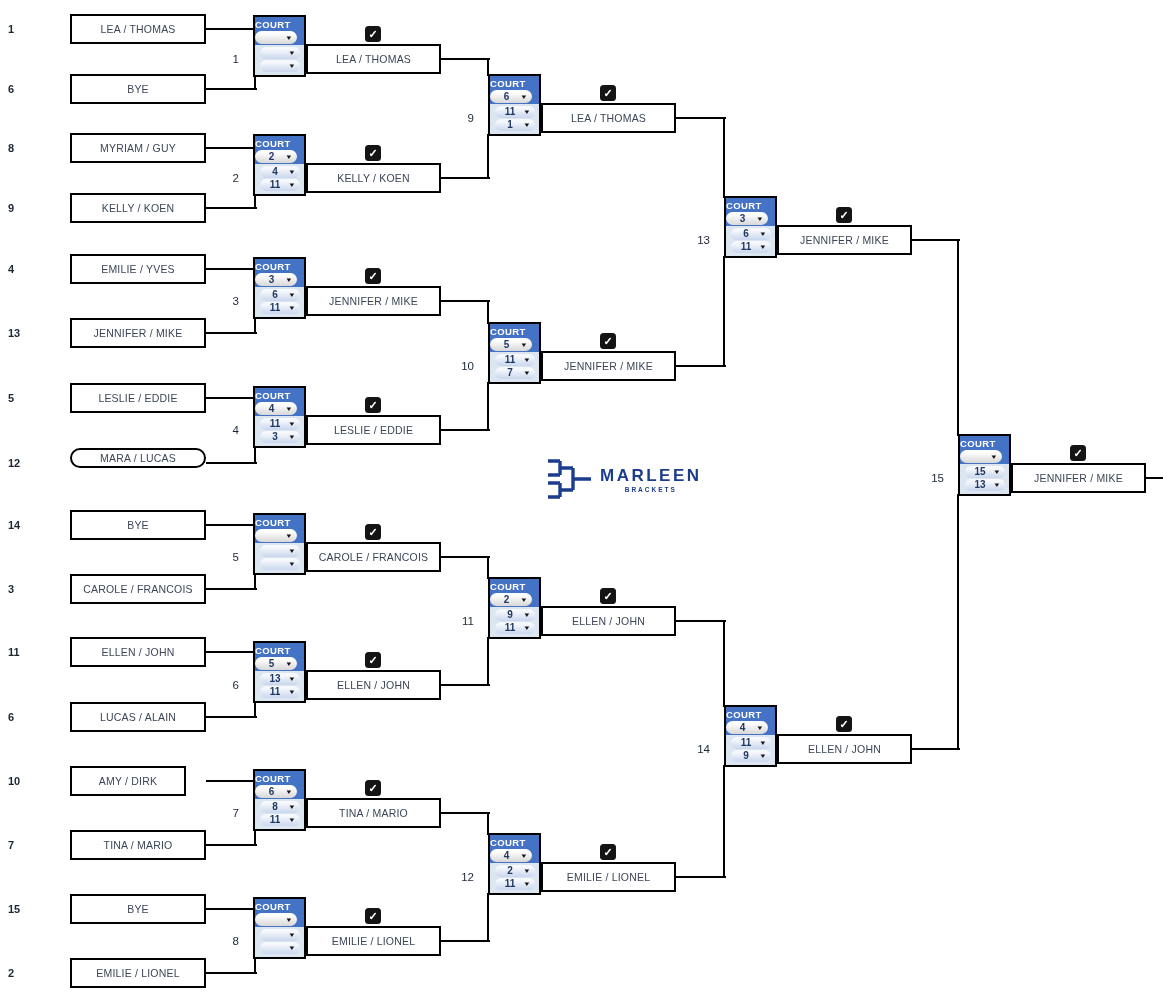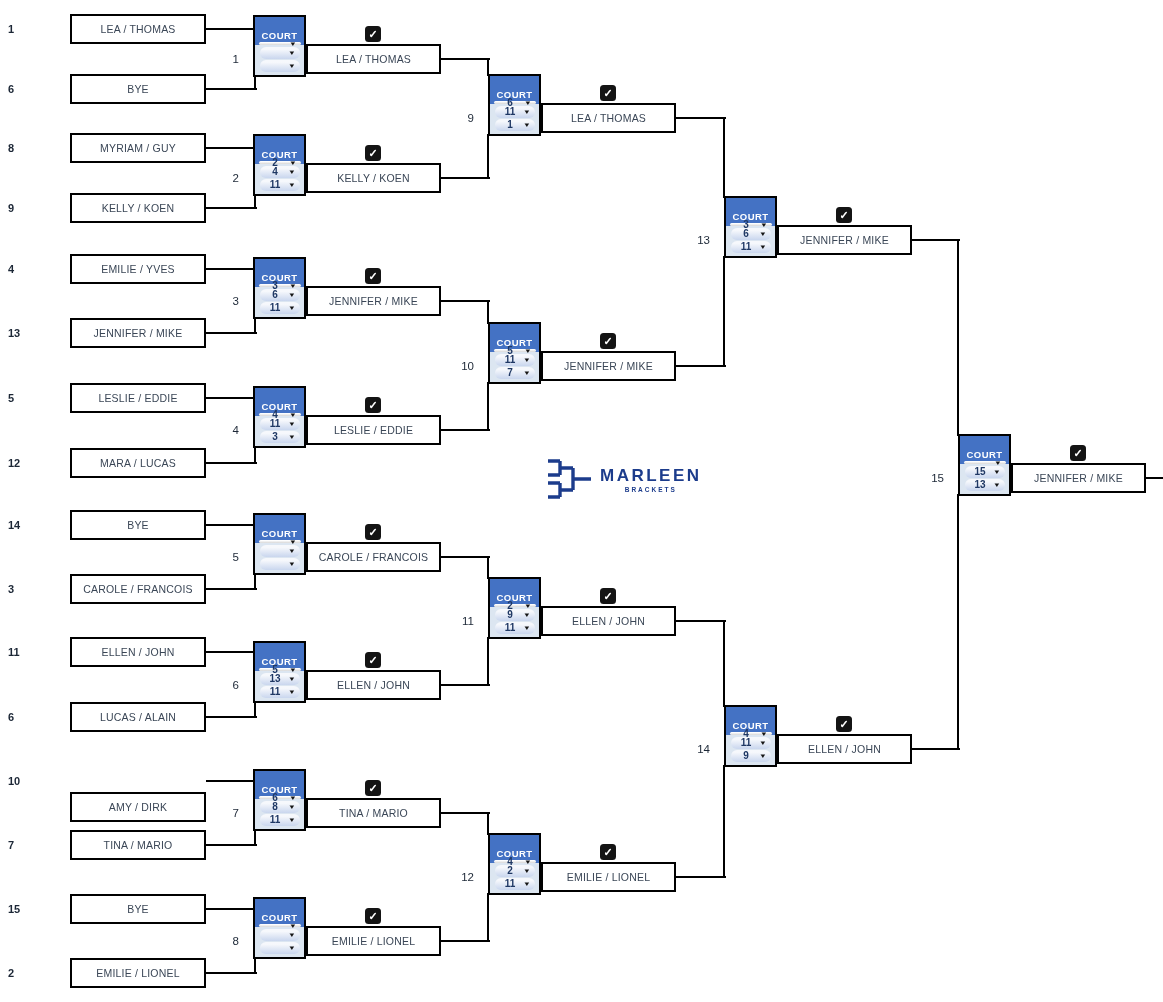--- a/index.html
+++ b/index.html
@@ -12,21 +12,21 @@
   .box{
     position:absolute;background:#fff;border:2px solid #000;box-sizing:border-box;
     display:flex;align-items:center;justify-content:center;
     font-size:10.5px;color:#3a4656;letter-spacing:.2px;white-space:nowrap;
   }
   .seed{position:absolute;font-size:11px;font-weight:600;color:#1c2736;height:14px;line-height:14px;}
   .mnum{position:absolute;font-size:11.5px;color:#1c2736;text-align:right;height:14px;line-height:14px;}
   .court{position:absolute;border:2.5px solid #000;box-sizing:border-box;background:#dce6f1;}
   .court-head{
     background:#4472c4;height:28px;display:flex;flex-direction:column;
-    align-items:center;padding-top:13px;box-sizing:border-box;
+    padding-top:2px;box-sizing:border-box;
   }
   .court-title{color:#fff;font-weight:700;font-size:9.5px;letter-spacing:.4px;line-height:11px;}
   .court-body{
     height:29px;display:flex;flex-direction:column;justify-content:space-evenly;align-items:center;
   }
   .pill{position:relative;border-radius:8px;}
   .pill.head{width:42px;height:13px;margin-top:1px;background:linear-gradient(180deg,#fefefe 20%,#d7d7d7);}
   .pill.body{width:40px;height:12px;background:linear-gradient(180deg,#f6f8fc 20%,#c9d6ee);}
   .pill .num{
     position:absolute;inset:0;display:flex;align-items:center;justify-content:center;
@@ -142,21 +142,21 @@
     <div class="chk" style="left: 365px; top: 268px;">
       <div class="mark">✓</div>
     </div>
     <div class="box" style="left: 306px; top: 286px; width: 135px; height: 30px;">JENNIFER / MIKE</div>
     <div class="line" style="left: 206px; top: 397px; width: 50px; height: 2px;"></div>
     <div class="line" style="left: 206px; top: 462px; width: 51px; height: 2px;"></div>
     <div class="line" style="left: 254px; top: 448px; width: 2px; height: 16px;"></div>
     <div class="seed" style="left: 8px; top: 391px; width: 30px;">5</div>
     <div class="box" style="left: 70px; top: 383px; width: 136px; height: 30px;">LESLIE / EDDIE</div>
     <div class="seed" style="left: 8px; top: 456px; width: 30px;">12</div>
-    <div class="box" style="left: 70px; top: 448px; width: 136px; height: 30px;">MARA / LUCAS</div>
+    <div class="box" style="left: 70px; top: 448px; width: 136px; height: 20px; border-radius: 12px;">MARA / LUCAS</div>
     <div class="court" style="left: 253px; top: 386px; width: 53px; height: 62px;">
       <div class="court-head">
         <div class="court-title">COURT</div>
         <div class="pill head">
           <div class="num">4</div>
           <div class="arr">▼</div>
         </div>
       </div>
       <div class="court-body">
         <div class="pill body">
@@ -233,21 +233,21 @@
     </div>
     <div class="mnum" style="left: 207px; top: 678px; width: 32px;">6</div>
     <div class="chk" style="left: 365px; top: 652px;">
       <div class="mark">✓</div>
     </div>
     <div class="box" style="left: 306px; top: 670px; width: 135px; height: 30px;">ELLEN / JOHN</div>
     <div class="line" style="left: 206px; top: 780px; width: 50px; height: 2px;"></div>
     <div class="line" style="left: 206px; top: 844px; width: 51px; height: 2px;"></div>
     <div class="line" style="left: 254px; top: 831px; width: 2px; height: 15px;"></div>
     <div class="seed" style="left: 8px; top: 774px; width: 30px;">10</div>
-    <div class="box" style="left: 70px; top: 792px; width: 136px; height: 30px;">AMY / DIRK</div>
+    <div class="box" style="left: 70px; top: 766px; width: 116px; height: 30px;">AMY / DIRK</div>
     <div class="seed" style="left: 8px; top: 838px; width: 30px;">7</div>
     <div class="box" style="left: 70px; top: 830px; width: 136px; height: 30px;">TINA / MARIO</div>
     <div class="court" style="left: 253px; top: 769px; width: 53px; height: 62px;">
       <div class="court-head">
         <div class="court-title">COURT</div>
         <div class="pill head">
           <div class="num">6</div>
           <div class="arr">▼</div>
         </div>
       </div>

